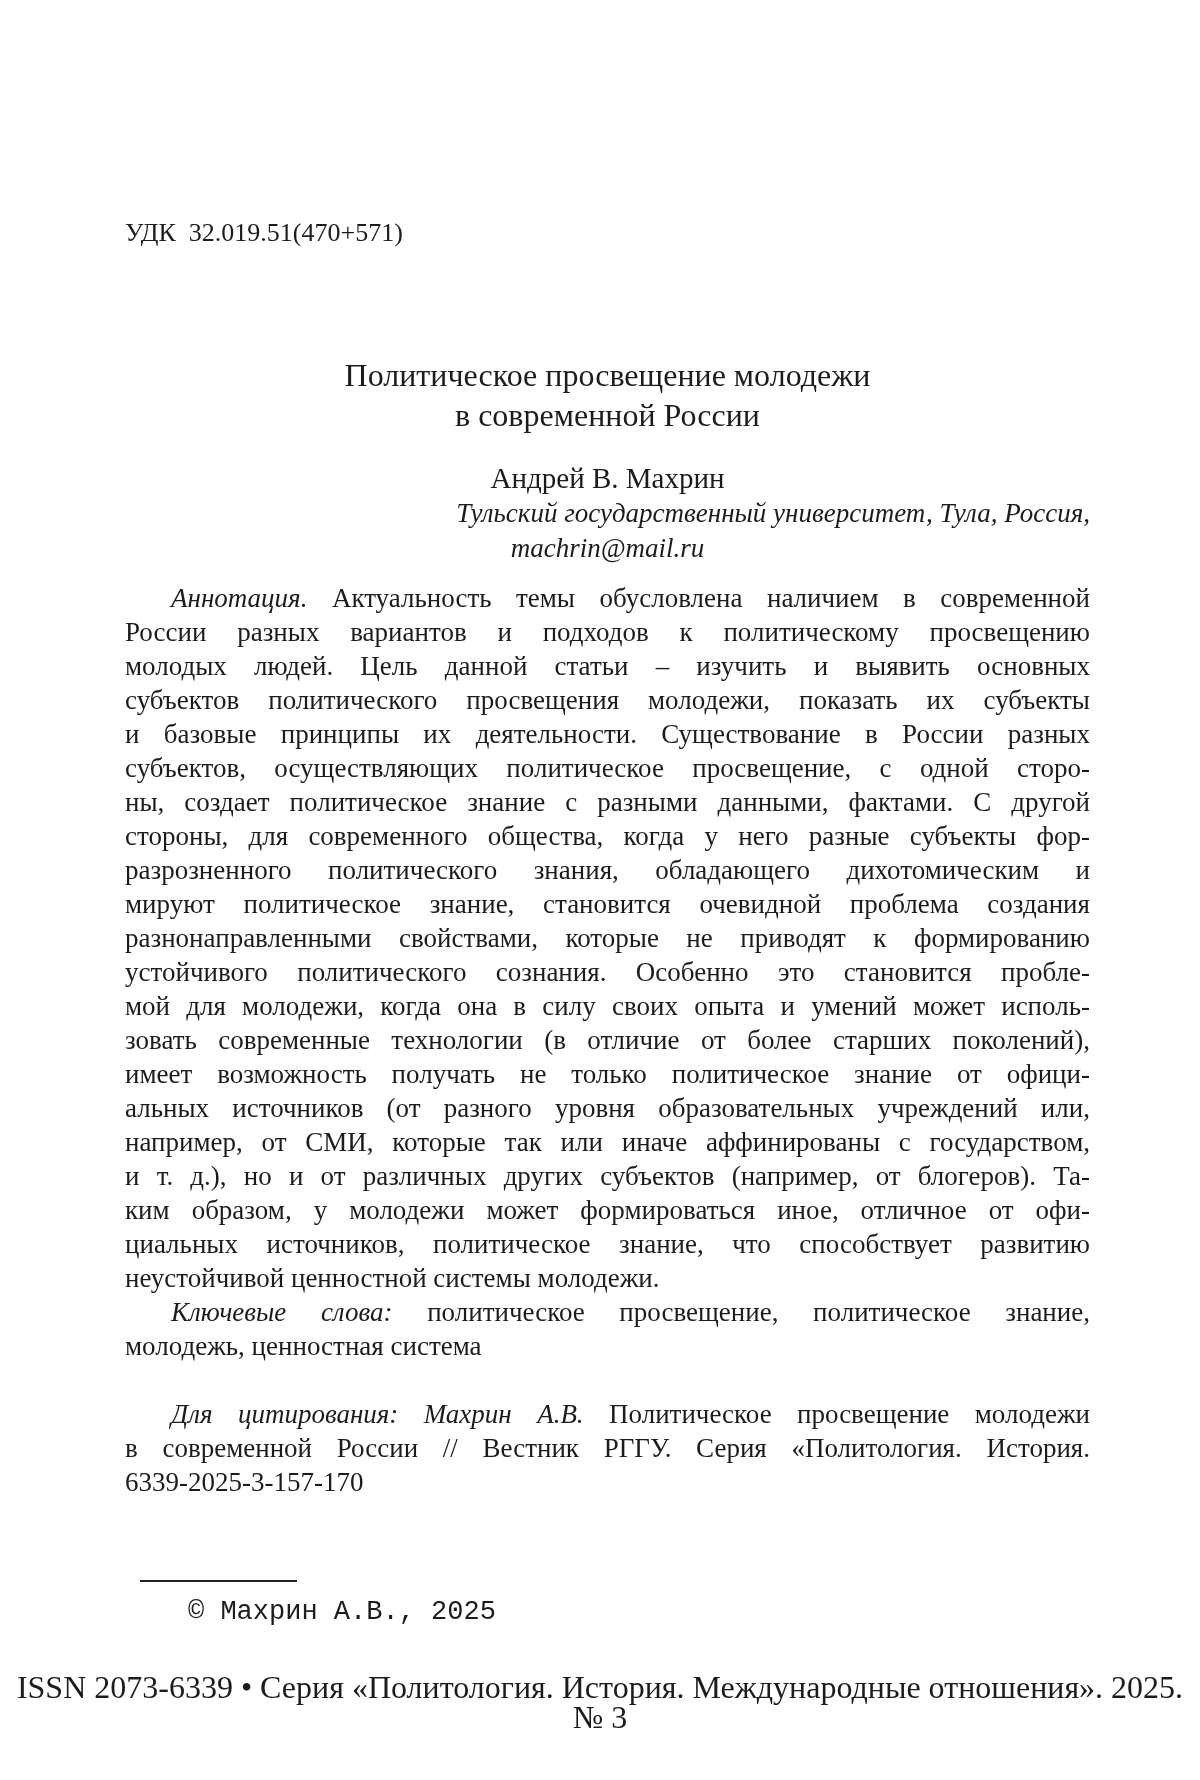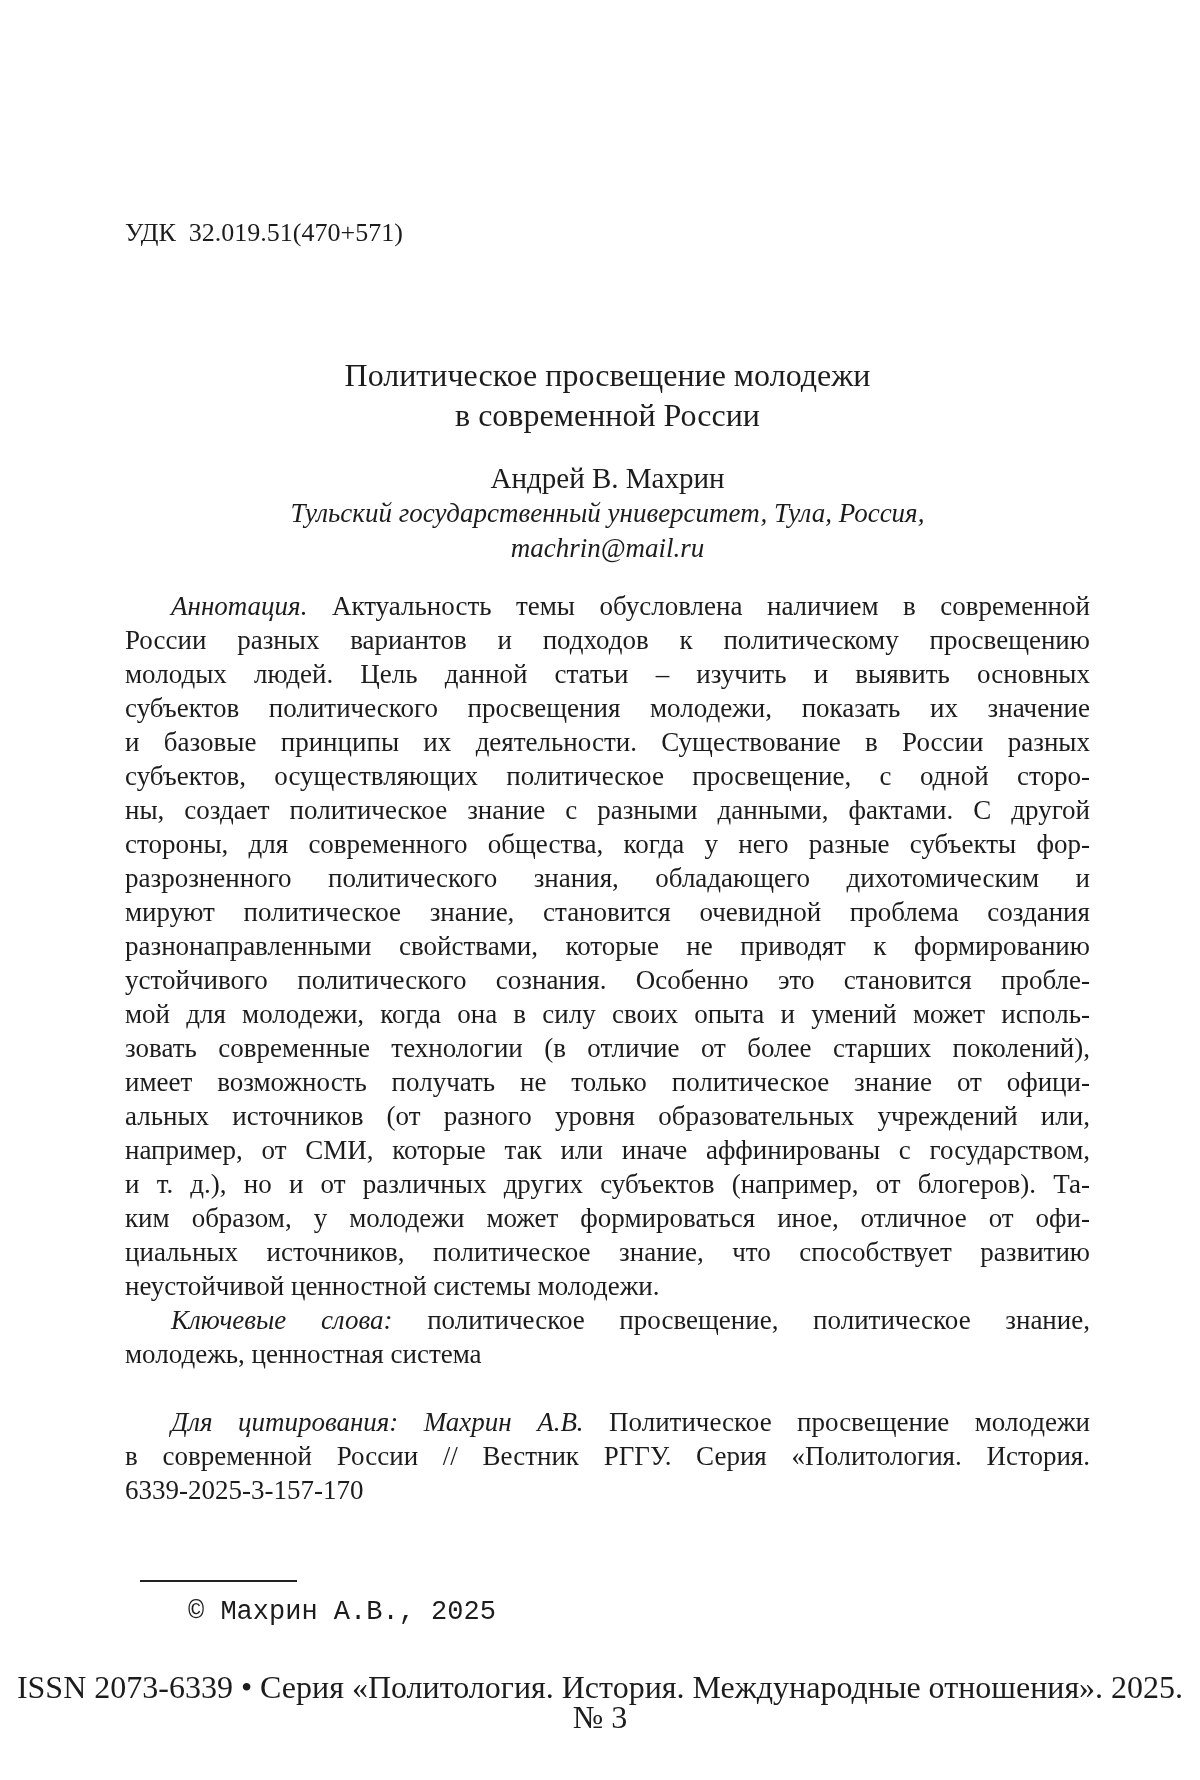--- a/index.html
+++ b/index.html
@@ -27,33 +27,33 @@
     line-height: 40px;
     white-space: pre-line;
   }
   .author {
     margin-top: 25px;
     text-align: center;
     font-size: 29px;
     line-height: 36px;
   }
   .affiliation {
-    text-align: center;
+    text-align: right;
     font-style: italic;
     font-size: 27px;
     line-height: 35px;
   }
   .email {
     text-align: center;
     font-style: italic;
     font-size: 27px;
     line-height: 34px;
   }
   .para { font-size: 27px; line-height: 34px; }
-  .abstract { margin-top: 24px; }
+  .abstract { margin-top: 16px; }
   .citation { margin-top: 34px; }
   .jline { text-align: justify; text-align-last: justify; }
   .lline { text-align: left; }
   .indent { padding-left: 46px; }
   .it { font-style: italic; }
   .copyright { position: absolute; left: 140px; top: 1580px; }
   .copyright-rule { width: 157px; border-top: 2.5px solid #222; }
   .copyright-text { margin-top: 13px; margin-left: 48px; font-size: 27px; line-height: 34px; font-family: Liberation Mono, monospace; }
   .footer {
     position: absolute;
@@ -81,21 +81,21 @@
     <div class="author">Андрей В. Махрин</div>
     <div class="affiliation">Тульский государственный университет, Тула, Россия,</div>
     <div class="email">machrin@mail.ru</div>
 
     <div class="para abstract">
       <div class="jline indent"><span class="it">Аннотация.</span><span> Актуальность темы обусловлена наличием в современной</span></div>
       <div>
 
       <div class="jline">России разных вариантов и подходов к политическому просвещению</div>
           <div class="jline">молодых людей. Цель данной статьи – изучить и выявить основных</div>
-          <div class="jline">субъектов политического просвещения молодежи, показать их значение</div>
+          <div class="jline">субъектов политического просвещения молодежи, показать их субъекты</div>
           <div class="jline">и базовые принципы их деятельности. Существование в России разных</div>
           <div class="jline">субъектов, осуществляющих политическое просвещение, с одной сторо-</div>
           <div class="jline">ны, создает политическое знание с разными данными, фактами. С другой</div>
           <div class="jline">стороны, для современного общества, когда у него разные субъекты фор-</div>
           <div class="jline">разрозненного политического знания, обладающего дихотомическим и</div>
           <div class="jline">мируют политическое знание, становится очевидной проблема создания</div>
           <div class="jline">разнонаправленными свойствами, которые не приводят к формированию</div>
           <div class="jline">устойчивого политического сознания. Особенно это становится пробле-</div>
           <div class="jline">мой для молодежи, когда она в силу своих опыта и умений может исполь-</div>
           <div class="jline">зовать современные технологии (в отличие от более старших поколений),</div>

